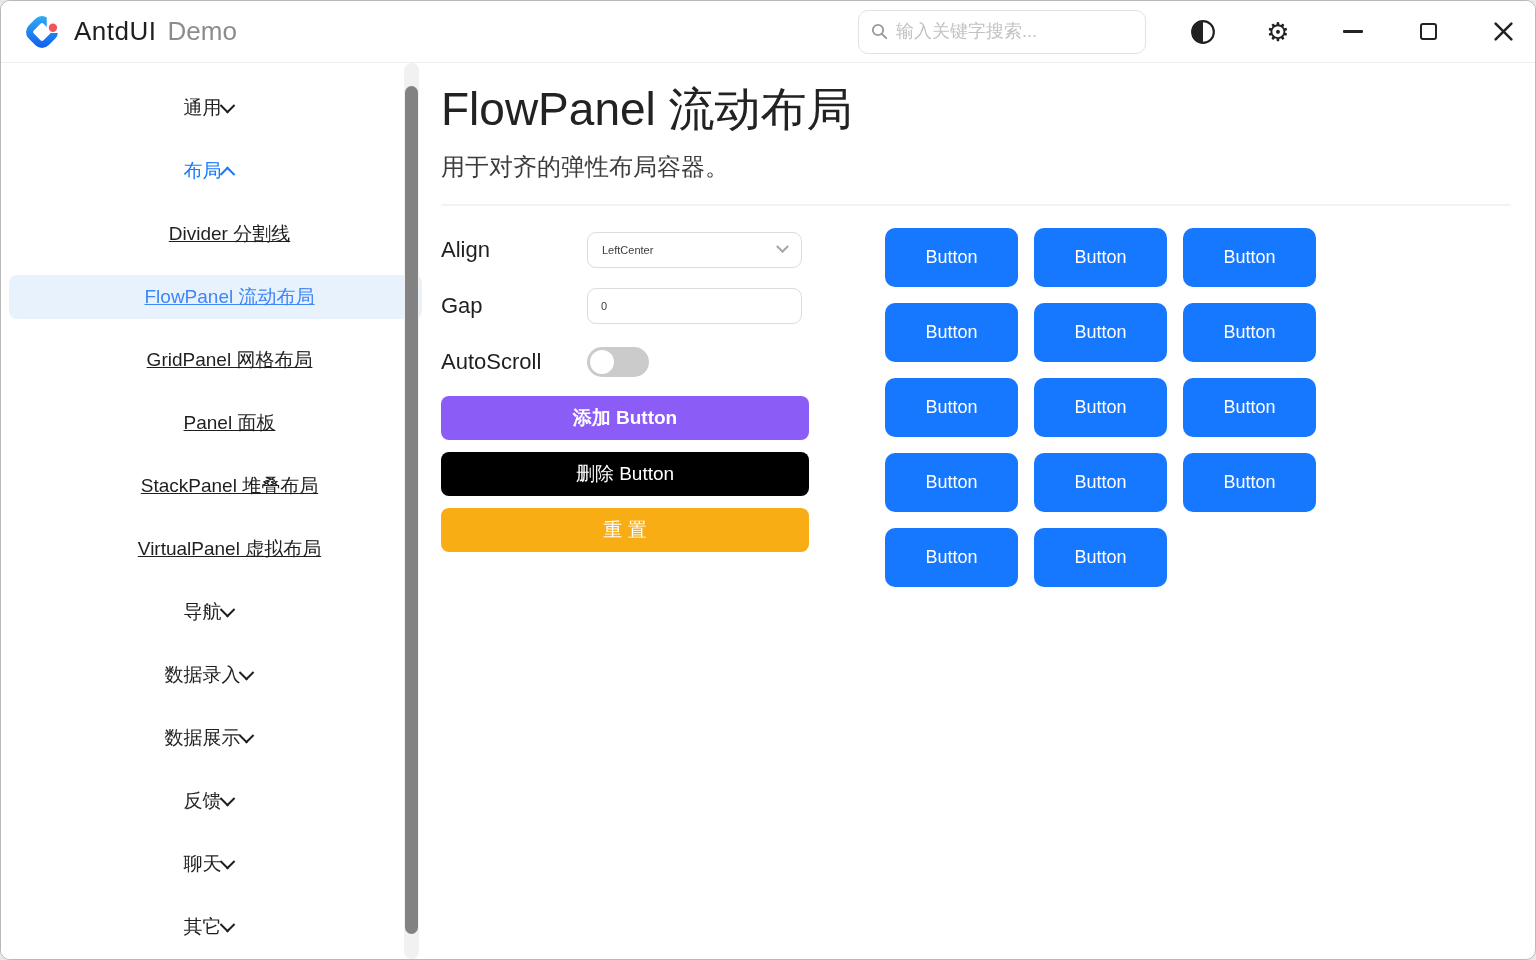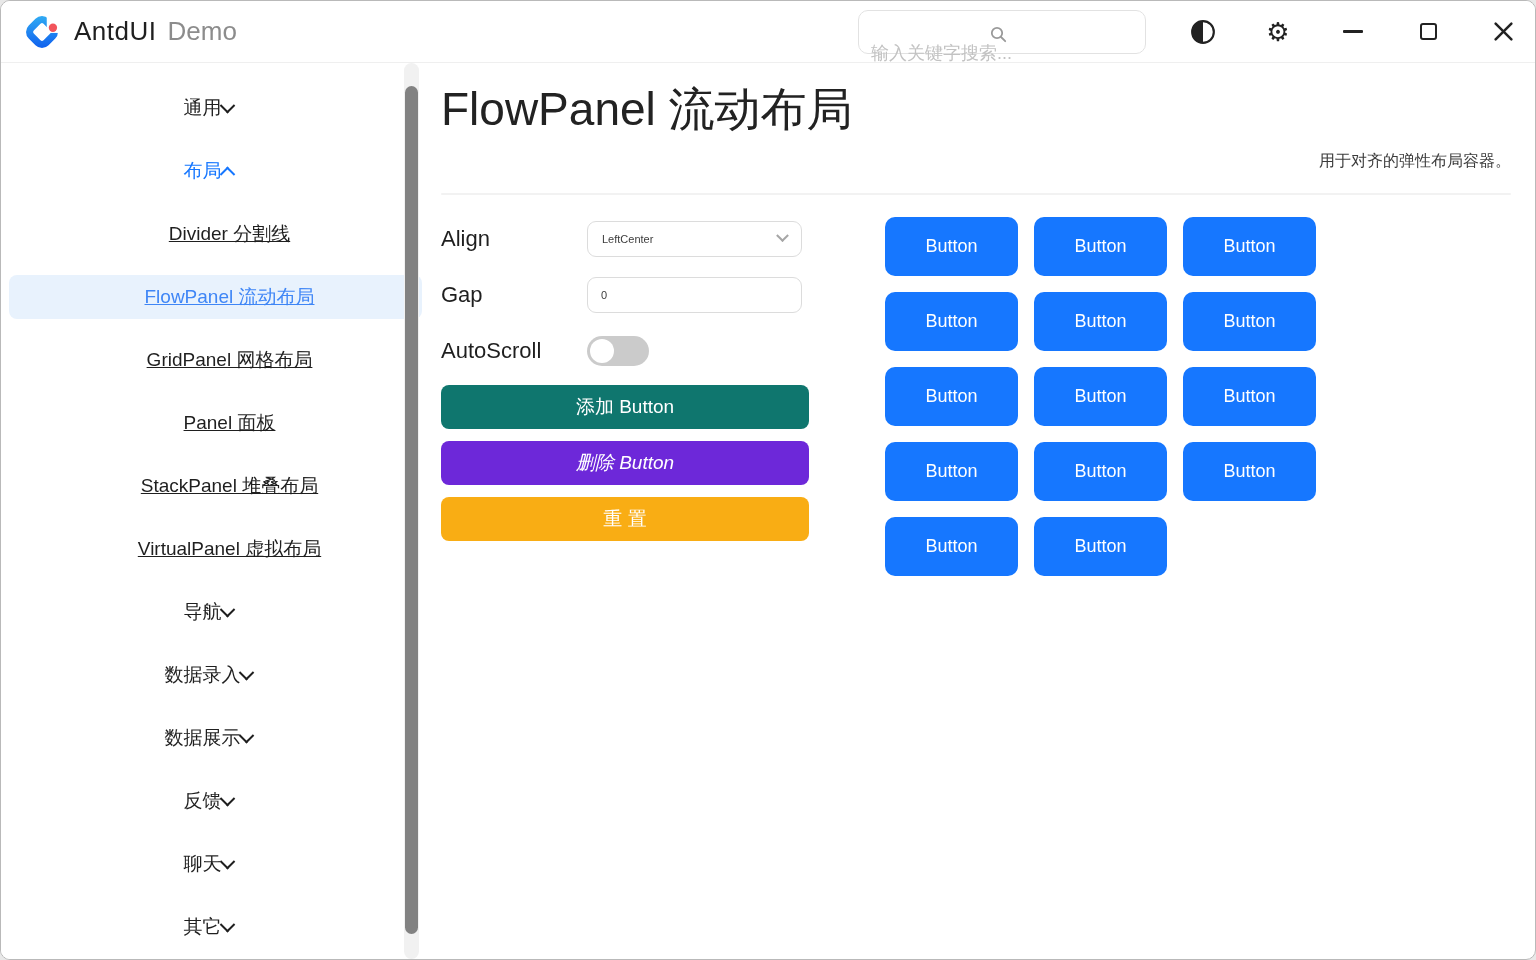--- a/index.html
+++ b/index.html
@@ -26,21 +26,21 @@
     background: #fff;
   }
   .logo { width: 38px; height: 38px; margin-right: 13px; }
   .app-name { font-size: 26px; color: #1f1f1f; letter-spacing: 0.5px; }
   .app-suffix { font-size: 26px; color: #8c8c8c; margin-left: 11px; }
   .search-box {
     margin-left: auto;
     width: 288px; height: 44px;
     border: 1px solid #e2e2e2; border-radius: 10px;
     display: flex; align-items: center;
-    padding: 15px 12px; color: #c2c2c2; flex-direction: column;
+    padding: 8px 12px; color: #c2c2c2;
   }
   .search-box svg { flex: 0 0 auto; margin-right: 8px; }
   .search-input {
     border: none; outline: none; width: 100%;
     font-size: 18px; color: #444;
     font-family: inherit; background: transparent;
   }
   .search-input::placeholder { color: #c2c2c2; }
   .tb-icon {
     width: 36px; height: 36px; margin-left: 39px;
@@ -84,21 +84,21 @@
   }
   .sb-scroll-thumb {
     position: absolute; top: 23px; left: 1px;
     width: 13px; height: 848px;
     background: #828282; border-radius: 7px;
   }
 
   
   .content { flex: 1; padding: 18px 24px 0 10px; min-width: 0; }
   .page-title { font-size: 46px; font-weight: 400; color: #222; line-height: 1.25; }
-  .page-subtitle { font-size: 16px; color: #3c3c3c; margin-top: 12px; text-align: right; }
+  .page-subtitle { font-size: 24px; color: #3c3c3c; margin-top: 12px; }
   .content-divider { height: 2px; background: #f2f2f2; margin-top: 21px; border-radius: 1px; }
 
   .demo-area { display: flex; margin-top: 26px; }
   .controls-col { width: 368px; flex: 0 0 368px; }
   .ctl-row { display: flex; align-items: center; height: 36px; margin-bottom: 20px; }
   .ctl-label { font-size: 22px; color: #1f1f1f; width: 146px; flex: 0 0 146px; }
   .select-box, .text-input {
     width: 215px; height: 36px;
     border: 1px solid #dcdcdc; border-radius: 9px;
     background: #fff; font-size: 11px; color: #3c3c3c;
@@ -121,22 +121,22 @@
   .toggle-knob {
     position: absolute; top: 3px; left: 3px;
     width: 24px; height: 24px; border-radius: 50%;
     background: #fff;
   }
   .action-btn {
     display: block; width: 368px; height: 44px;
     border: none; border-radius: 8px; margin-bottom: 12px;
     font-size: 19px; color: #fff; font-family: inherit; cursor: pointer;
   }
-  .action-btn.add    { background: #0f766e; }
-  .action-btn.remove { background: #6d28d9; font-style: italic; }
+  .action-btn.add    { background: #8b5cf6; font-weight: bold; }
+  .action-btn.remove { background: #000000; }
   .action-btn.reset  { background: #f9ad14; }
 
   .flow-panel {
     margin-left: 76px; margin-top: -4px;
     width: 576px;
     display: flex; flex-wrap: wrap;
     column-gap: 10px; row-gap: 12px;
     align-content: flex-start;
     gap: 16px;
   }

